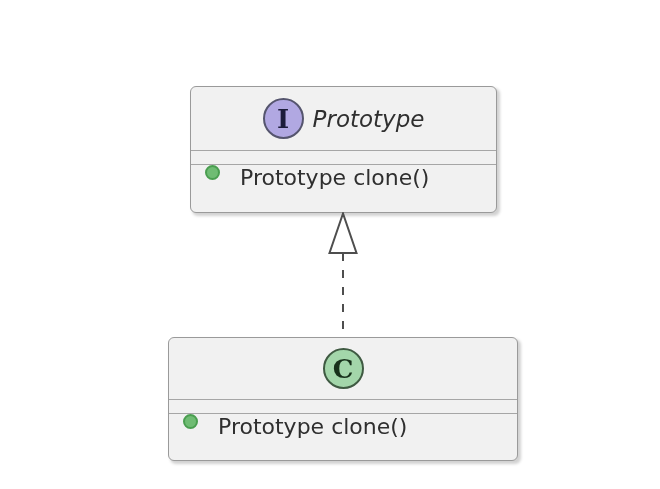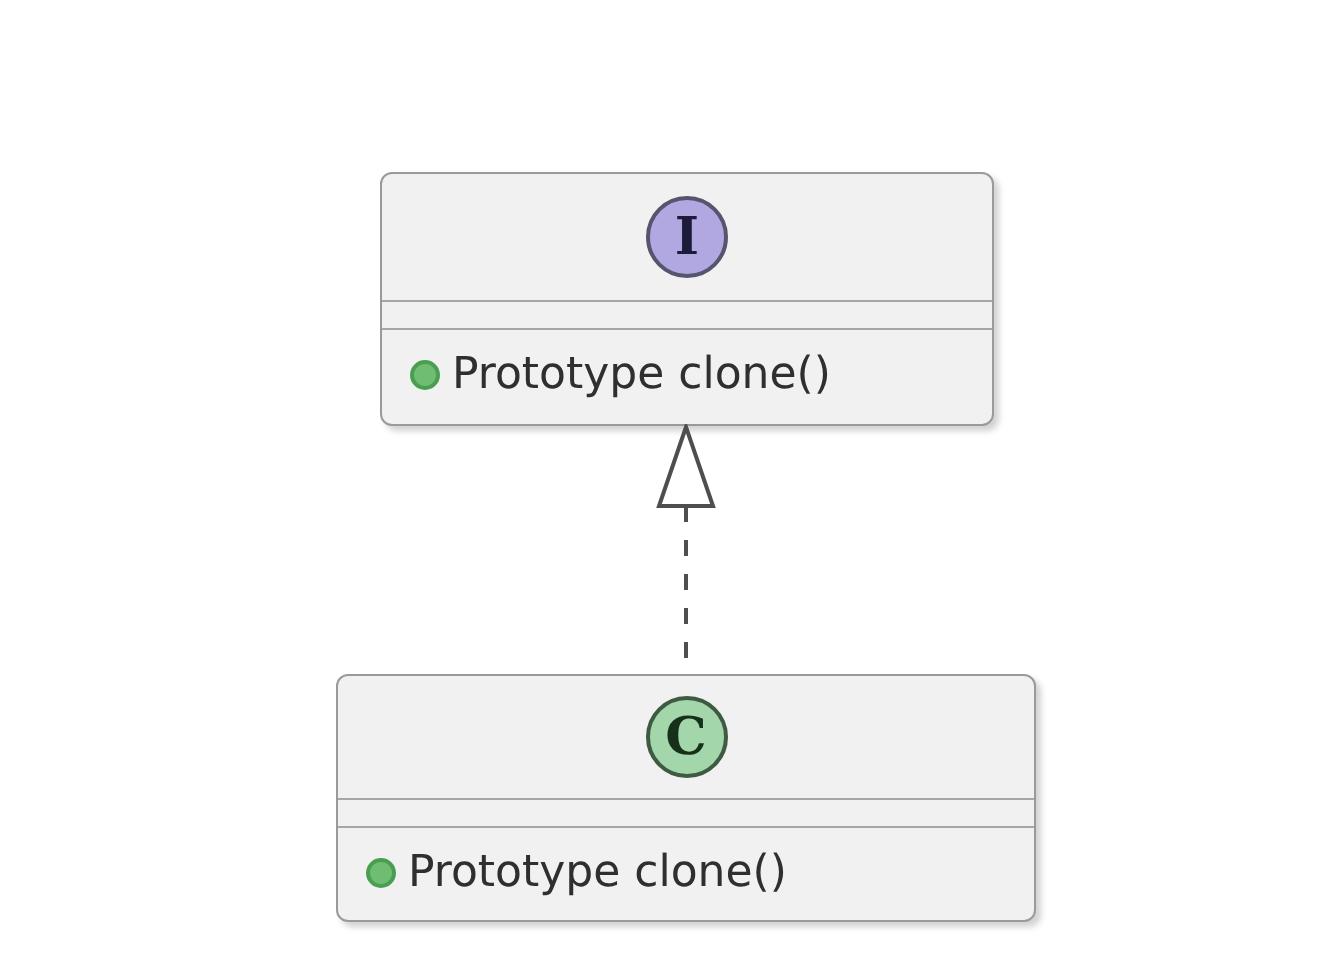--- a/index.html
+++ b/index.html
@@ -85,22 +85,21 @@
   .compartment-fields {
     box-sizing: border-box;
     height: 15px;
     border-top: 1.5px solid var(--divider);
     border-bottom: 1.5px solid var(--divider);
     flex: 0 0 auto;
   }
   .compartment-methods {
     flex: 1 1 auto;
     display: flex;
-    align-items: center;
-    gap: 6px;
+    gap: 20px;
     padding: 0 10px 2px 14px;
   }
   .method-dot {
     box-sizing: border-box;
     width: 15px;
     height: 15px;
     border-radius: 50%;
     background: var(--method-dot-fill);
     border: 2px solid var(--method-dot-border);
     flex: 0 0 auto;
@@ -118,20 +117,21 @@
   }
 </style>
 </head>
 <body>
 
 <div class="canvas">
 
   <div class="uml-box box-interface">
     <div class="box-header">
       <span class="spot spot-interface">I</span>
+      <span class="box-title italic">Prototype</span>
     </div>
     <div class="compartment-fields"></div>
     <div class="compartment-methods">
       <span class="method-dot"></span>
       <span class="method-label">Prototype clone()</span>
     </div>
   </div>
 
   <svg class="connector-svg" viewBox="0 0 46 126" xmlns="http://www.w3.org/2000/svg">
     <line x1="23" y1="41" x2="23" y2="125" stroke="var(--connector)" stroke-width="2" stroke-dasharray="8,9"></line>

